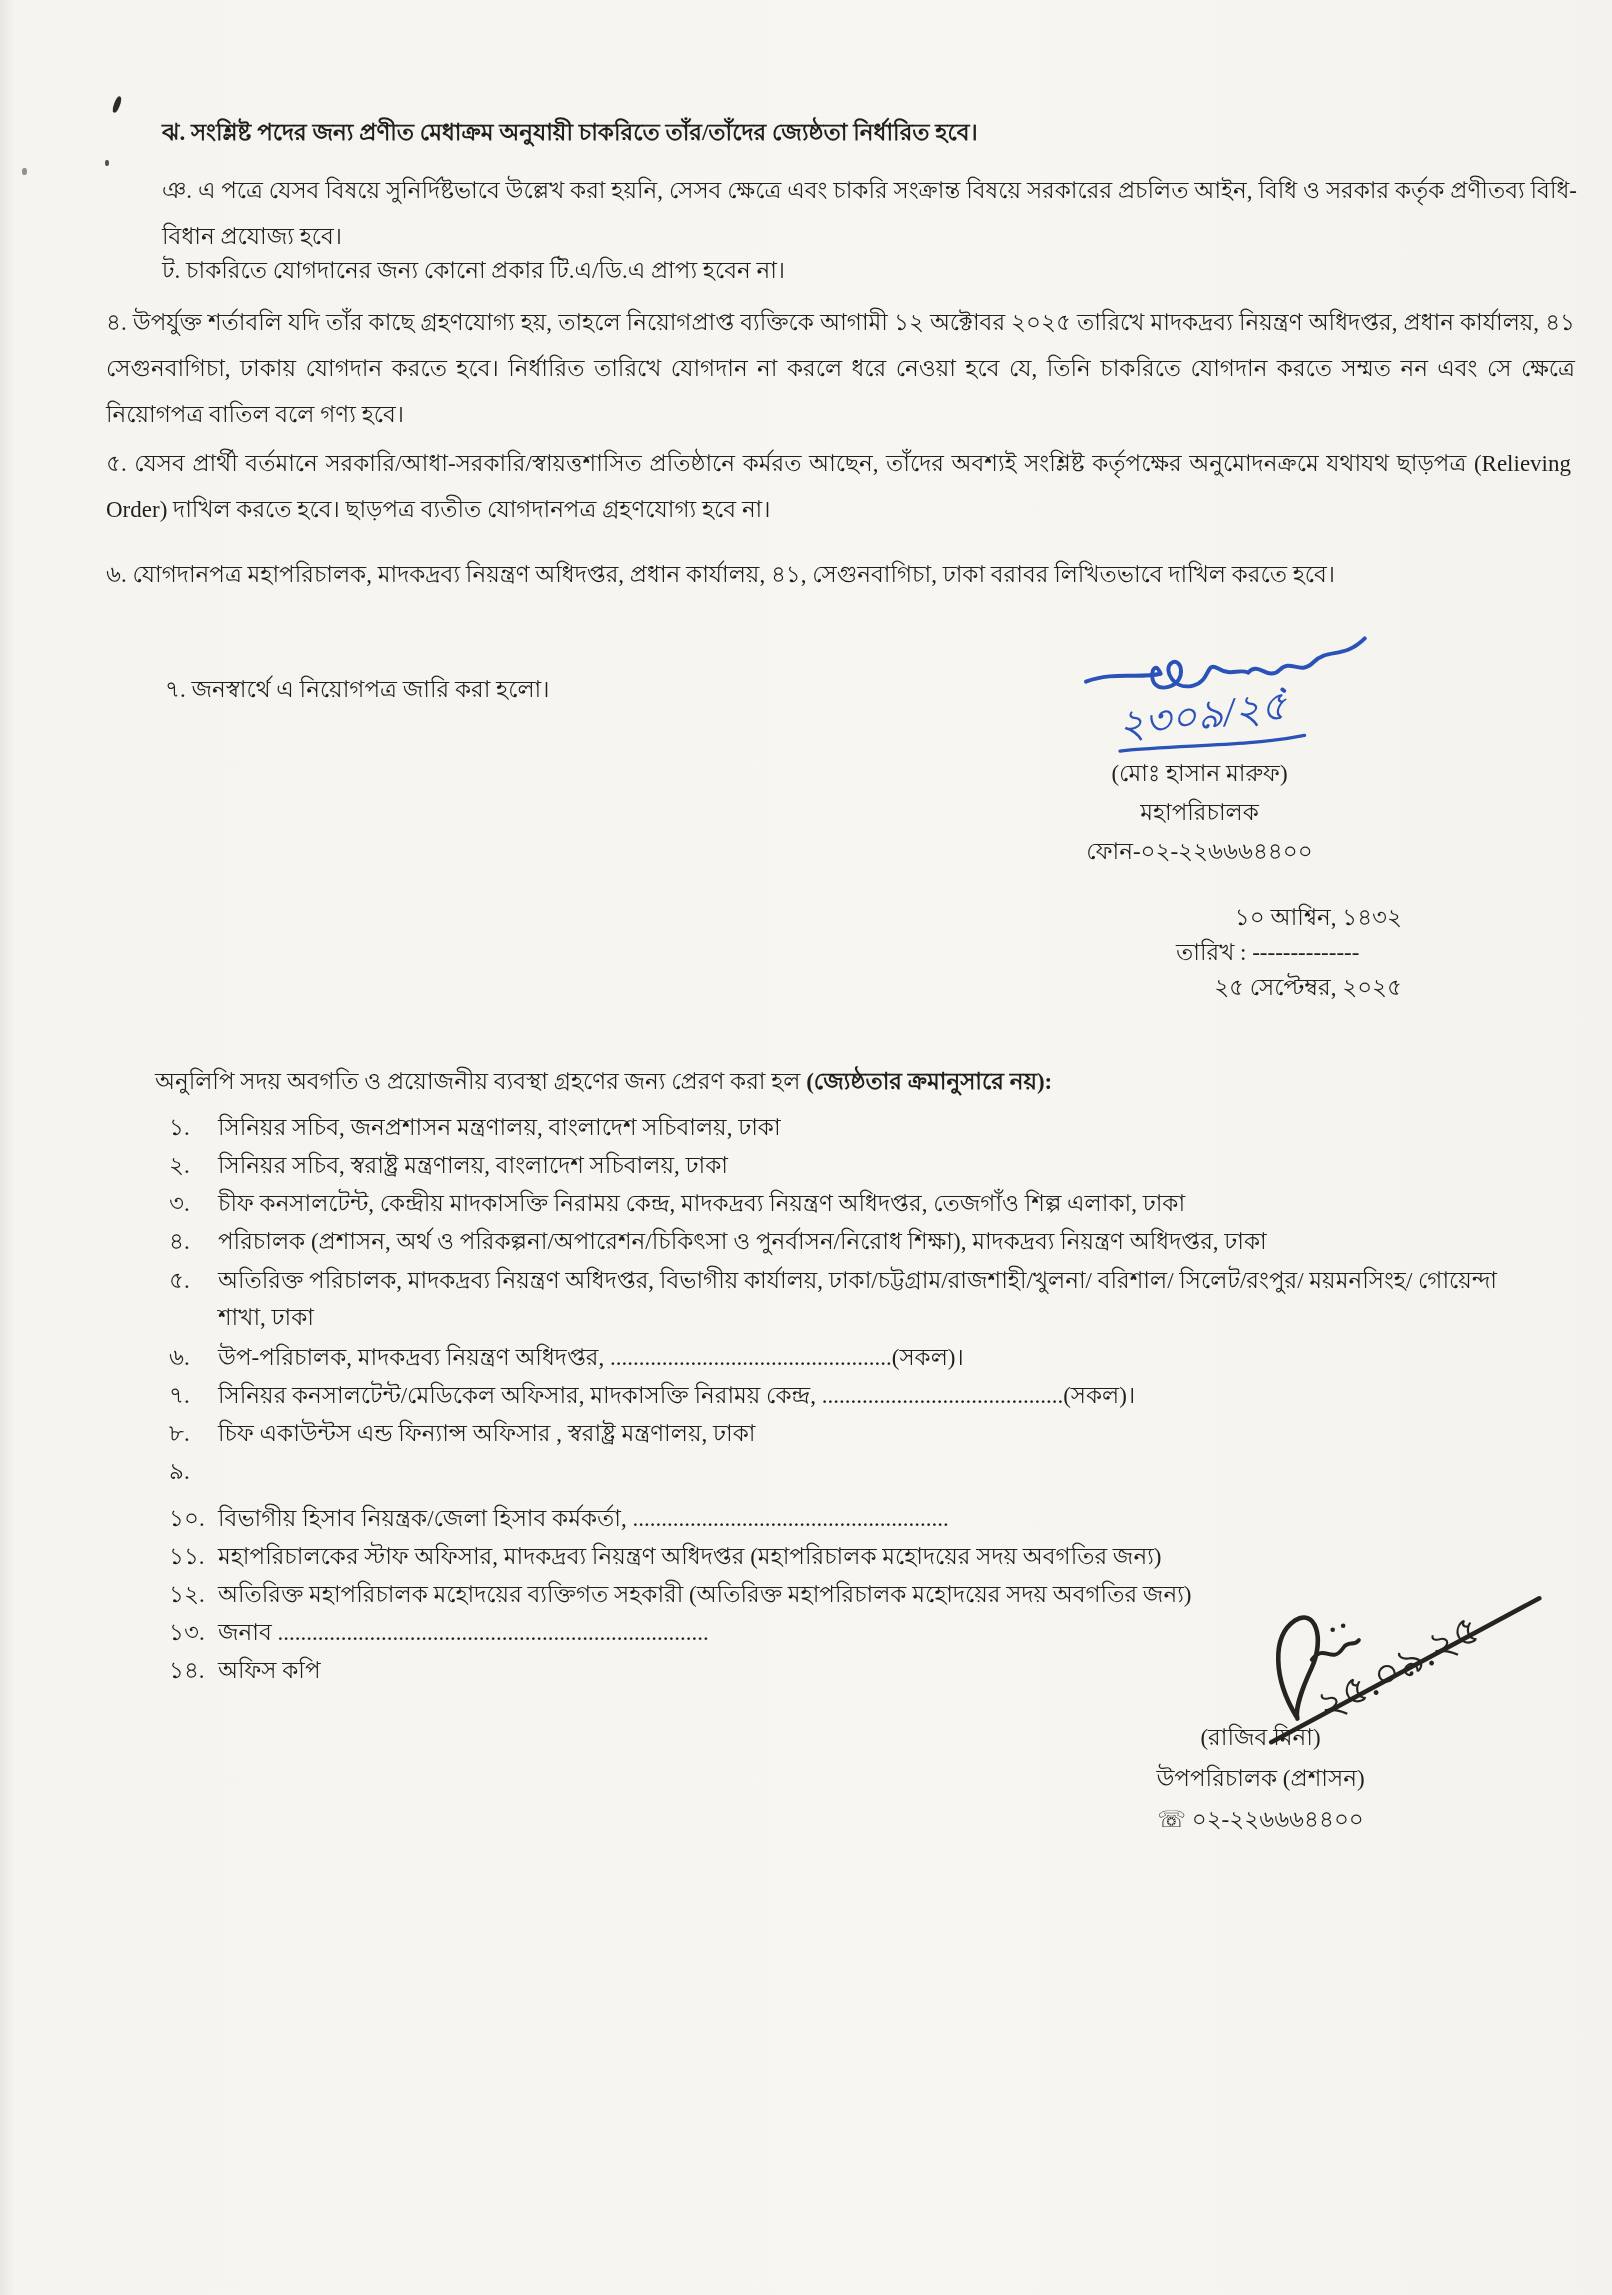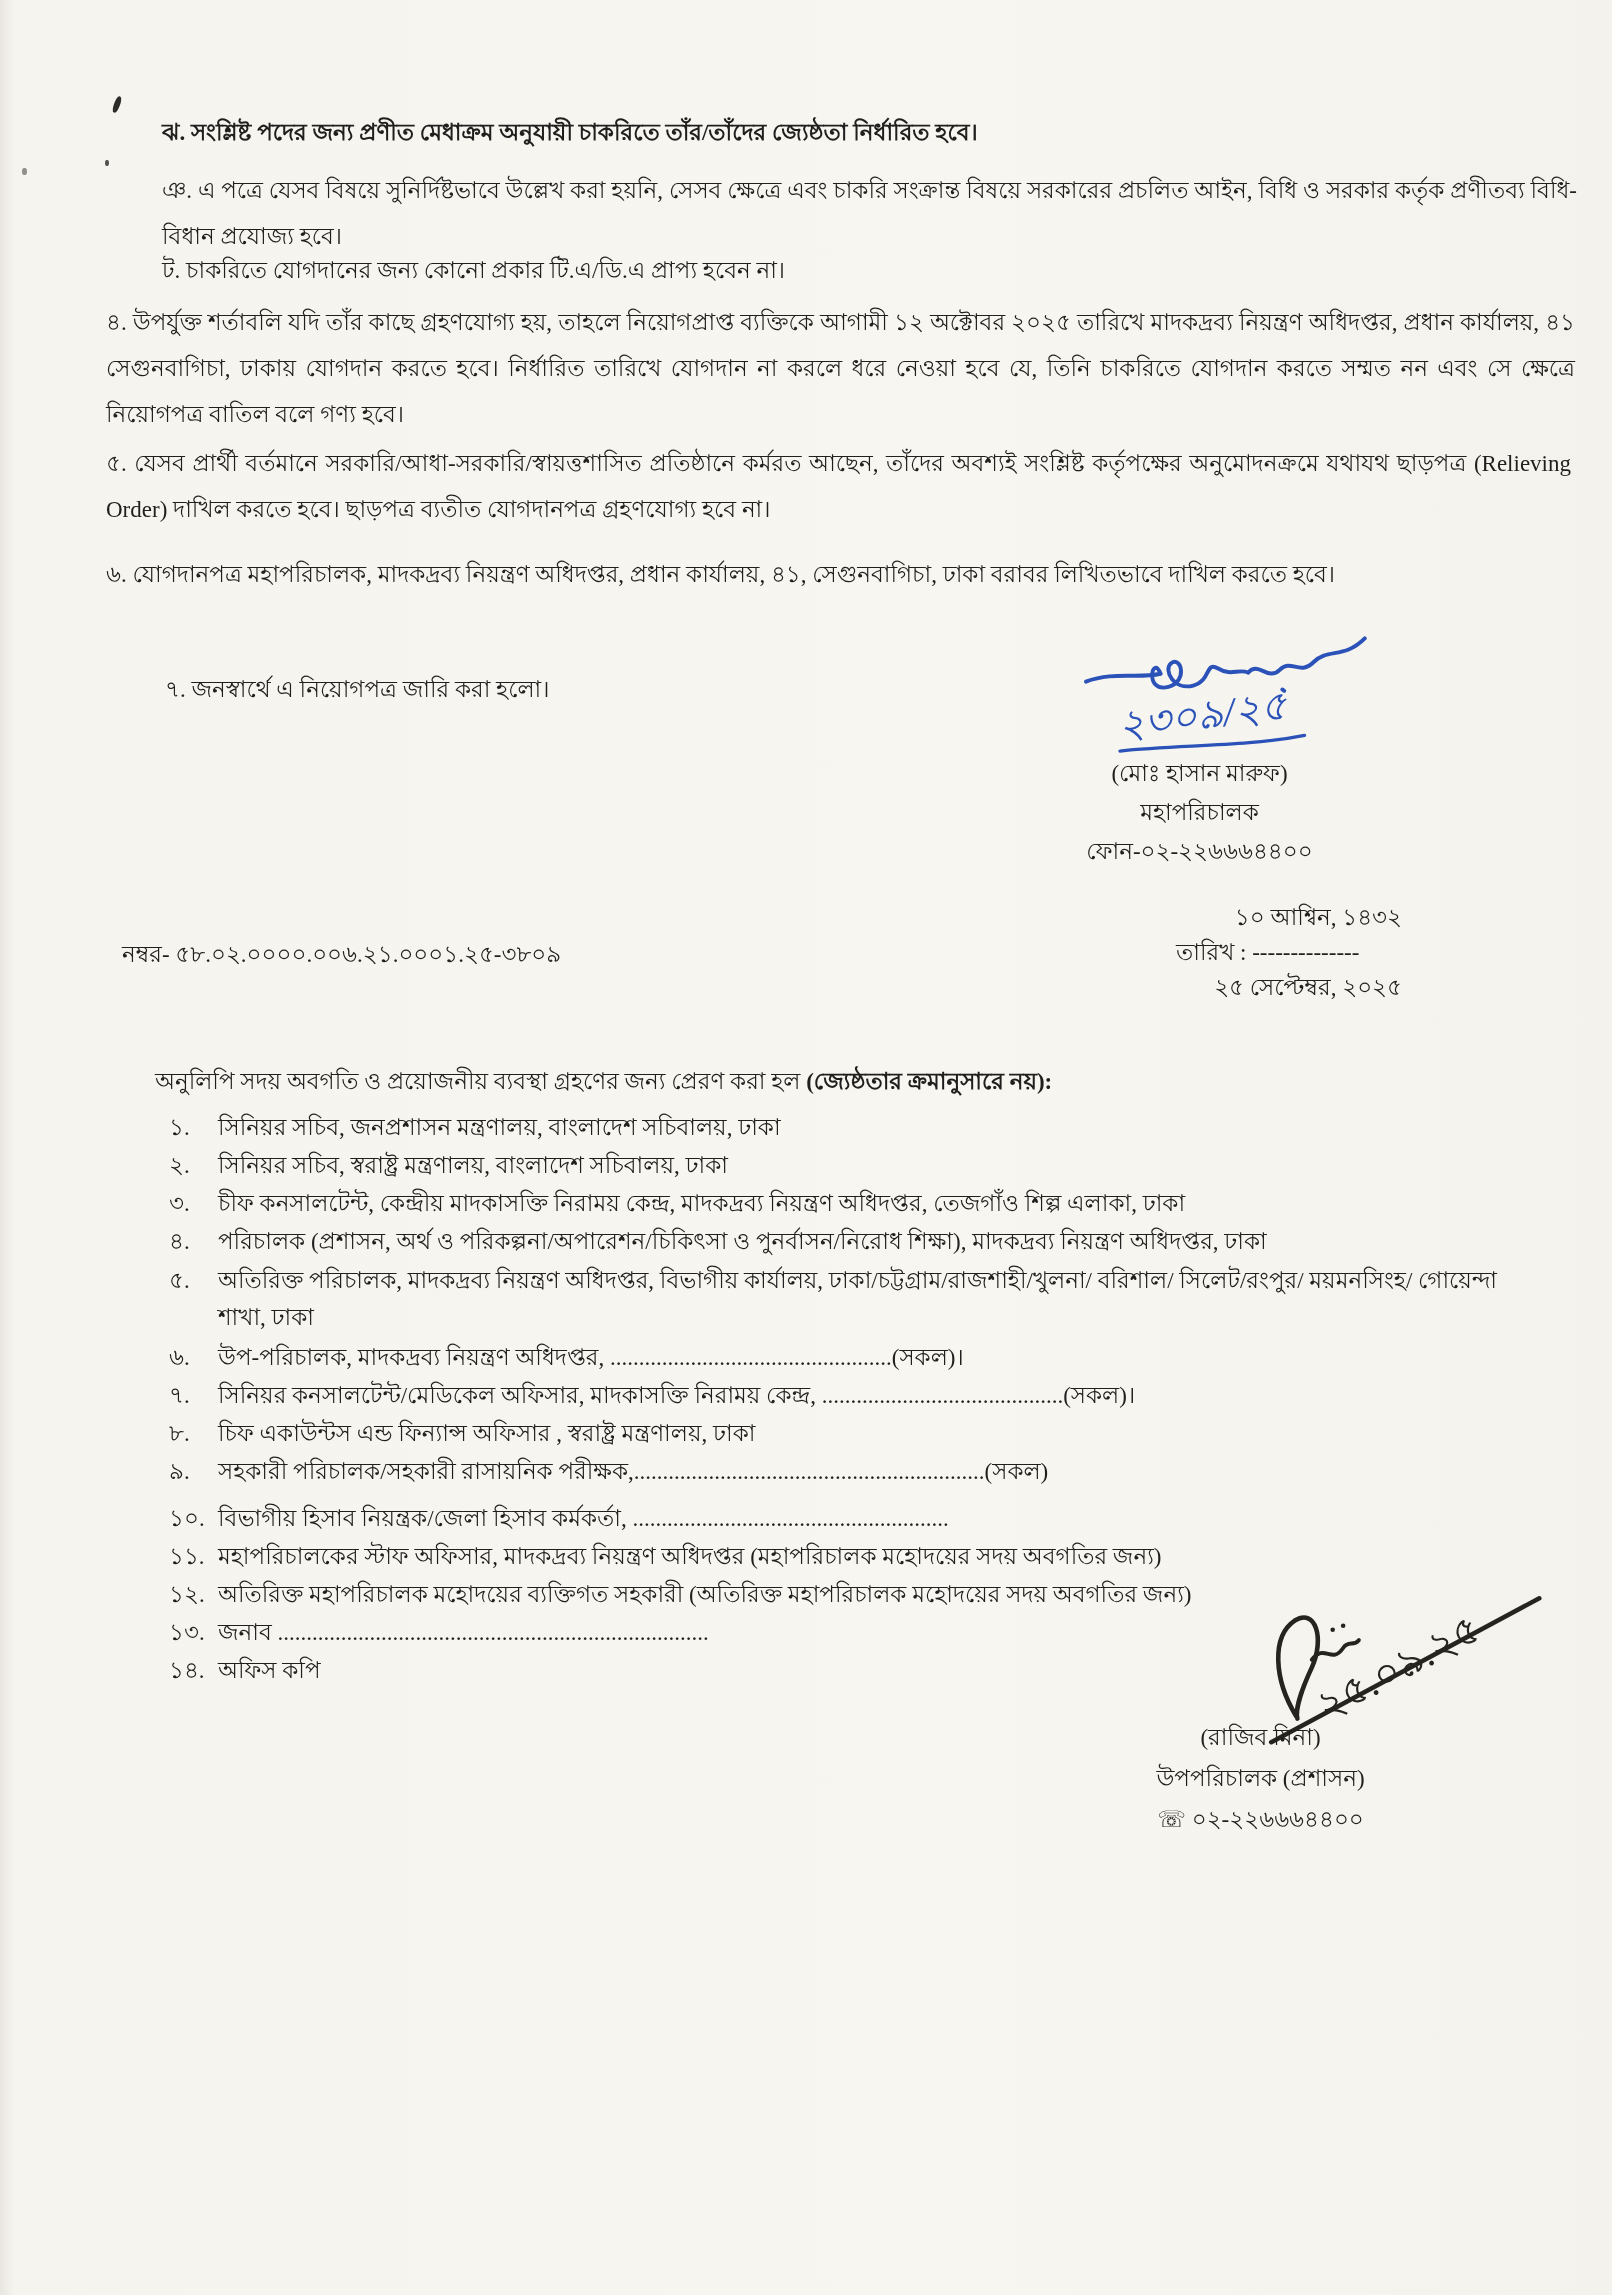--- a/index.html
+++ b/index.html
@@ -71,21 +71,20 @@
       <path class="sig-stroke" d="M58,186 C150,176 250,180 340,162" stroke="#2b52b8" stroke-width="5"></path>
     </svg>
   </div>
 
   <div class="abs sigblock" style="left:1085px;top:754px;width:229px;">
     <div>(মোঃ হাসান মারুফ)</div>
     <div>মহাপরিচালক</div>
     <div>ফোন-০২-২২৬৬৬৪৪০০</div>
   </div>
 
-  <div class="abs memo-no" style="left:122px;top:936px;">নম্বর- ৫৮.০২.০০০০.০০৬.২১.০০০১.২৫-৩৮০৯</div>
 
   <div class="abs dateblock" style="left:1176px;top:900px;">
     <div class="r">১০ আশ্বিন, ১৪৩২</div>
     <div class="l">তারিখ : --------------</div>
     <div class="r">২৫ সেপ্টেম্বর, ২০২৫</div>
   </div>
 
   <div class="abs dist-head" style="left:155px;top:1063px;">
     <span>অনুলিপি সদয় অবগতি ও প্রয়োজনীয় ব্যবস্থা গ্রহণের জন্য প্রেরণ করা হল </span><span class="bold">(জ্যেষ্ঠতার ক্রমানুসারে নয়):</span>
   </div>
@@ -108,21 +107,21 @@
   <div class="abs li" style="left:169px;top:1339px;">
     <span class="num">৬.</span><span>উপ-পরিচালক, মাদকদ্রব্য নিয়ন্ত্রণ অধিদপ্তর, .................................................(সকল)।</span>
   </div>
   <div class="abs li" style="left:169px;top:1377px;">
     <span class="num">৭.</span><span>সিনিয়র কনসালটেন্ট/মেডিকেল অফিসার, মাদকাসক্তি নিরাময় কেন্দ্র, ..........................................(সকল)।</span>
   </div>
   <div class="abs li" style="left:169px;top:1415px;">
     <span class="num">৮.</span><span>চিফ একাউন্টস এন্ড ফিন্যান্স অফিসার , স্বরাষ্ট্র মন্ত্রণালয়, ঢাকা</span>
   </div>
   <div class="abs li" style="left:169px;top:1453px;">
-    <span class="num">৯.</span><span>সহকারী পরিচালক/সহকারী রাসায়নিক পরীক্ষক,.............................................................(সকল)</span>
+    <span class="num">৯.</span>
   </div>
   <div class="abs li" style="left:169px;top:1500px;">
     <span class="num">১০.</span><span>বিভাগীয় হিসাব নিয়ন্ত্রক/জেলা হিসাব কর্মকর্তা, .......................................................</span>
   </div>
   <div class="abs li" style="left:169px;top:1538px;">
     <span class="num">১১.</span><span>মহাপরিচালকের স্টাফ অফিসার, মাদকদ্রব্য নিয়ন্ত্রণ অধিদপ্তর (মহাপরিচালক মহোদয়ের সদয় অবগতির জন্য)</span>
   </div>
   <div class="abs li" style="left:169px;top:1576px;">
     <span class="num">১২.</span><span>অতিরিক্ত মহাপরিচালক মহোদয়ের ব্যক্তিগত সহকারী (অতিরিক্ত মহাপরিচালক মহোদয়ের সদয় অবগতির জন্য)</span>
   </div>

